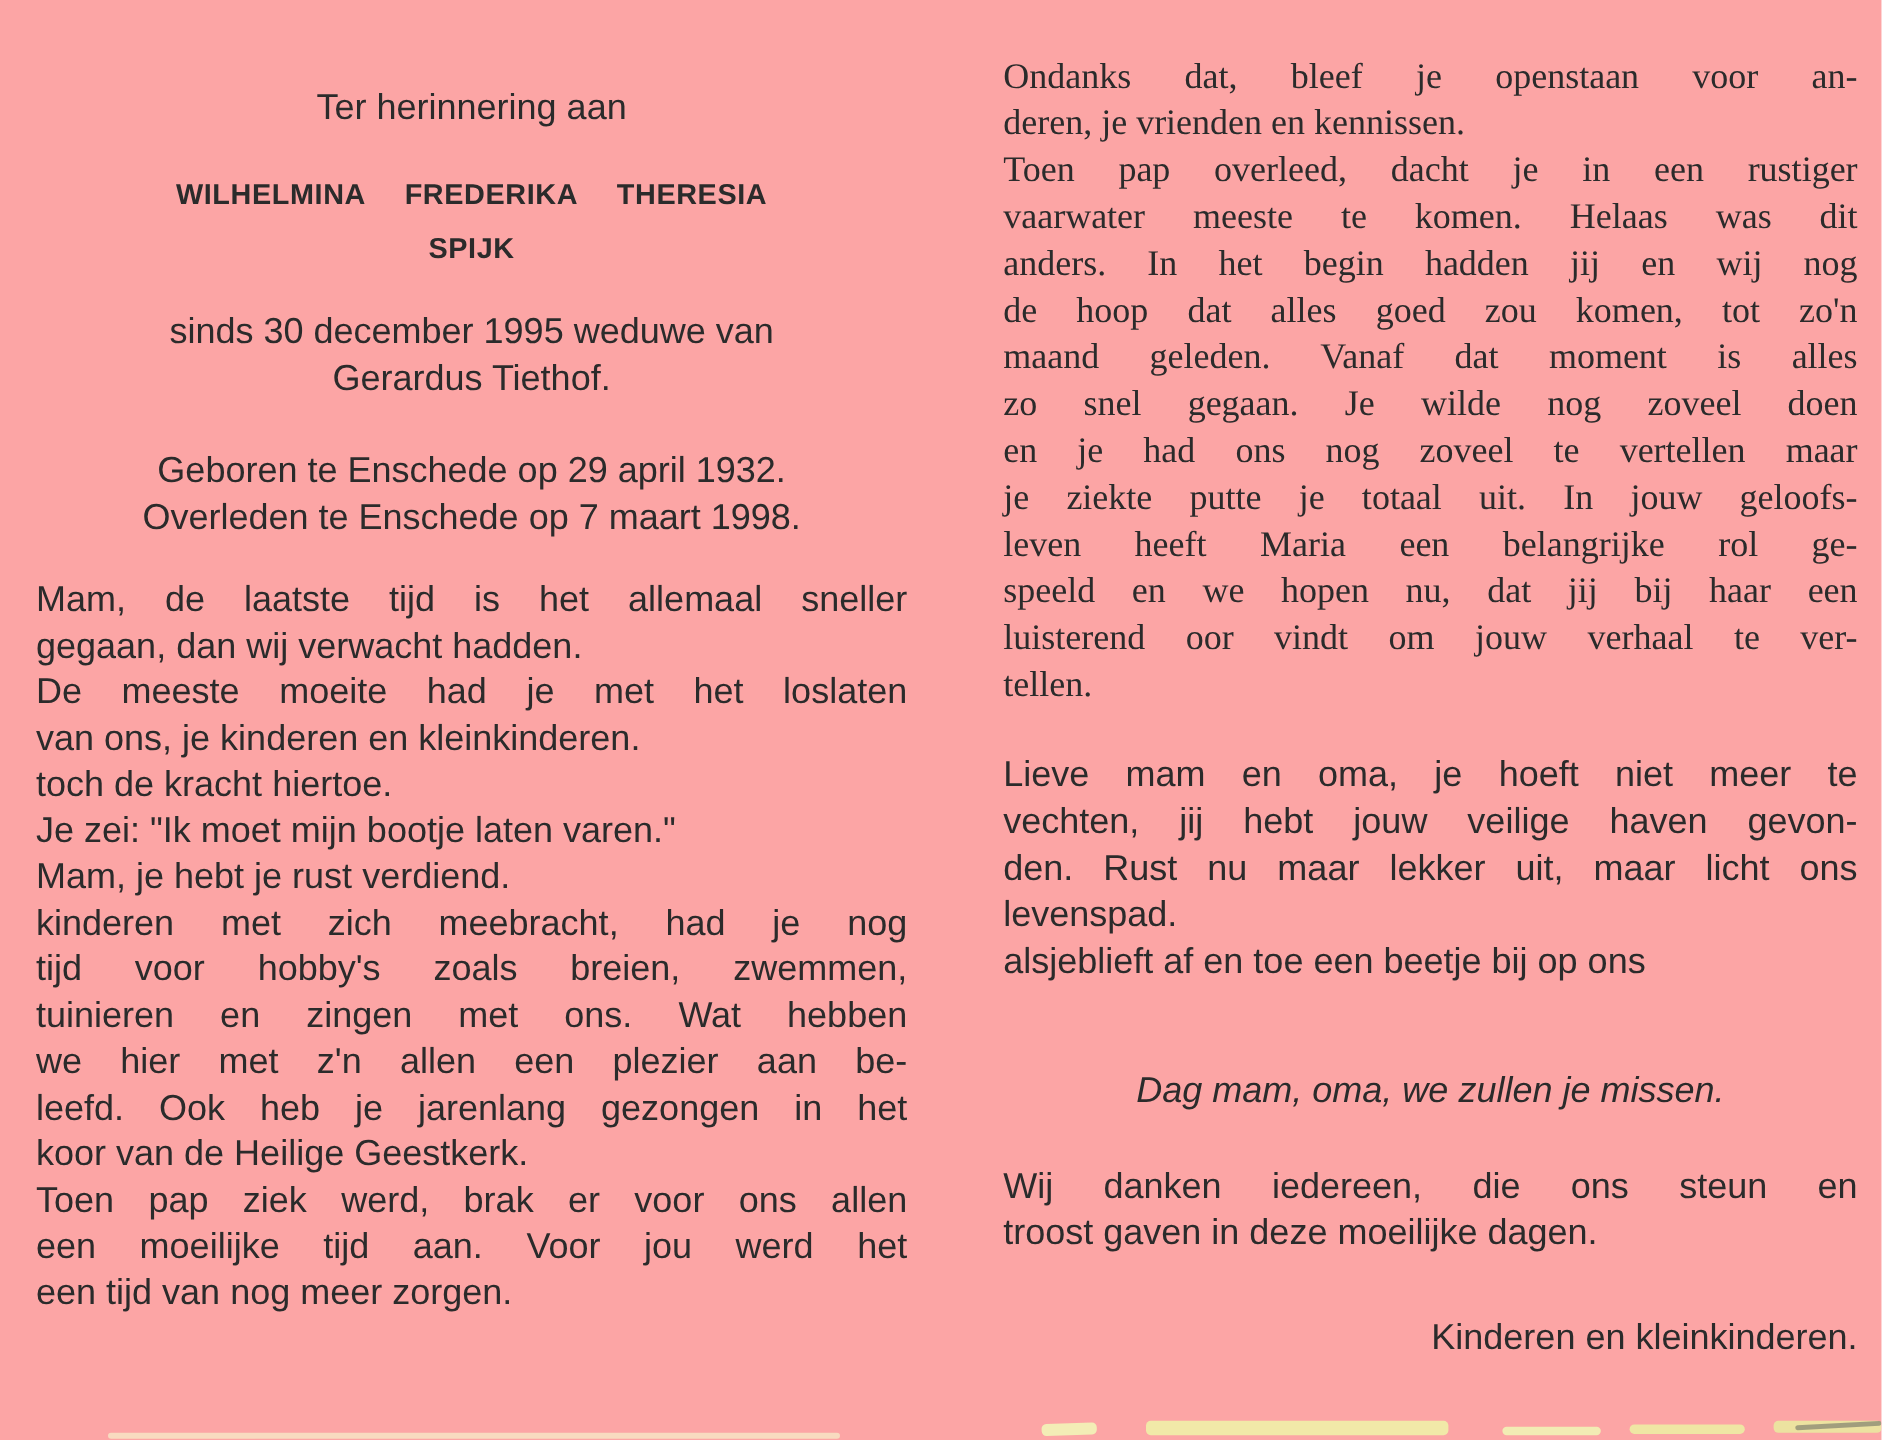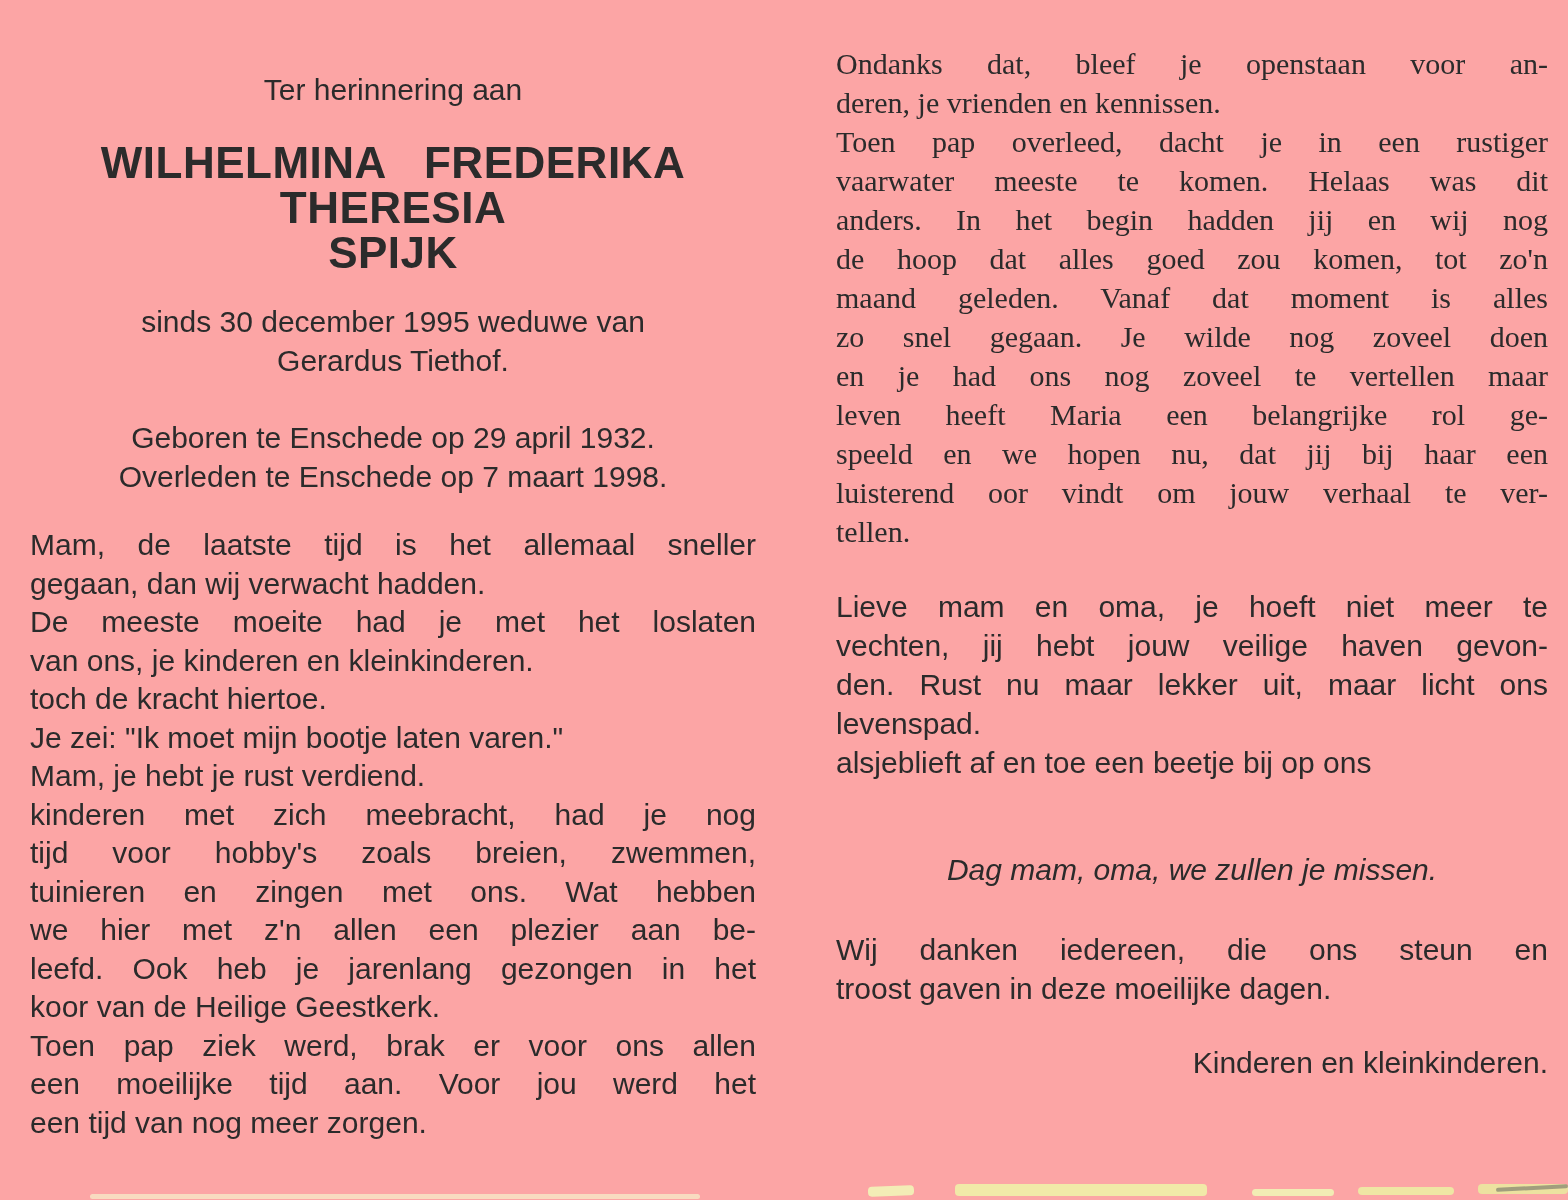--- a/index.html
+++ b/index.html
@@ -20,33 +20,33 @@
   .col-right { left: 836px; width: 712px; }
 
   .line { line-height: 39px; white-space: normal; }
   .center .line { text-align: center; }
   .right-align .line { text-align: right; }
   .justify .line { text-align: justify; text-align-last: justify; }
   .justify .line:last-child { text-align: left; text-align-last: left; }
 
   
   .intro  { margin-top: 70px; }
-  .name   { margin-top: 31px; font-weight: bold; font-size: 44px; letter-spacing: 0.5px; word-spacing: 26px; }
+  .name   { margin-top: 31px; font-weight: bold; font-size: 24px; letter-spacing: 0.5px; word-spacing: 26px; }
   .name .line { line-height: 45px; }
   .widow  { margin-top: 27px; }
   .dates  { margin-top: 38px; }
   .body-left { margin-top: 30px; }
   .body-left .line { line-height: 38.5px; }
 
   
   .rb      { margin-top: 44px; font-family: Liberation Serif, serif; }
   .pc      { margin-top: 36px; }
   .farewell { margin-top: 68px; font-style: italic; }
   .thanks  { margin-top: 41px; }
-  .sig     { margin-top: 35px; }
+  .sig     { margin-top: 48px; }
 
   
   .strip { position: absolute; border-radius: 4px; }
   .strip.s1 { left: 90px;   top: 1194px; width: 610px; height: 5px;  background: #f7f2cc; opacity: .7; }
   .strip.s2 { left: 868px;  top: 1186px; width: 46px;  height: 10px; background: #f3edb6; transform: rotate(-2deg); }
   .strip.s3 { left: 955px;  top: 1184px; width: 252px; height: 12px; background: #f1e9a8; }
   .strip.s4 { left: 1252px; top: 1189px; width: 82px;  height: 7px;  background: #f2ecb4; }
   .strip.s5 { left: 1358px; top: 1187px; width: 96px;  height: 8px;  background: #efe6a4; }
   .strip.s6 { left: 1478px; top: 1184px; width: 90px;  height: 10px; background: #ece2a0; }
   .strip.s7 { left: 1496px; top: 1186px; width: 72px;  height: 4px;  background: #8e8d74; transform: rotate(-3deg); border-radius: 2px; opacity: .8; }
@@ -113,20 +113,21 @@
           <div class="line">deren, je vrienden en kennissen.</div>
         </div>
       <div class="para justify">
           <div class="line">Toen pap overleed, dacht je in een rustiger</div>
           <div class="line">vaarwater meeste te komen. Helaas was dit</div>
           <div class="line">anders. In het begin hadden jij en wij nog</div>
           <div class="line">de hoop dat alles goed zou komen, tot zo'n</div>
           <div class="line">maand geleden. Vanaf dat moment is alles</div>
           <div class="line">zo snel gegaan. Je wilde nog zoveel doen</div>
           <div class="line">en je had ons nog zoveel te vertellen maar</div>
+          <div class="line">je ziekte putte je totaal uit. In jouw geloofs-</div>
           <div class="line">leven heeft Maria een belangrijke rol ge-</div>
           <div class="line">speeld en we hopen nu, dat jij bij haar een</div>
           <div class="line">luisterend oor vindt om jouw verhaal te ver-</div>
           <div class="line">tellen.</div>
         </div>
     </div>
     <div class="pc para justify">
         <div class="line">Lieve mam en oma, je hoeft niet meer te</div>
         <div class="line">vechten, jij hebt jouw veilige haven gevon-</div>
         <div class="line">den. Rust nu maar lekker uit, maar licht ons</div>

